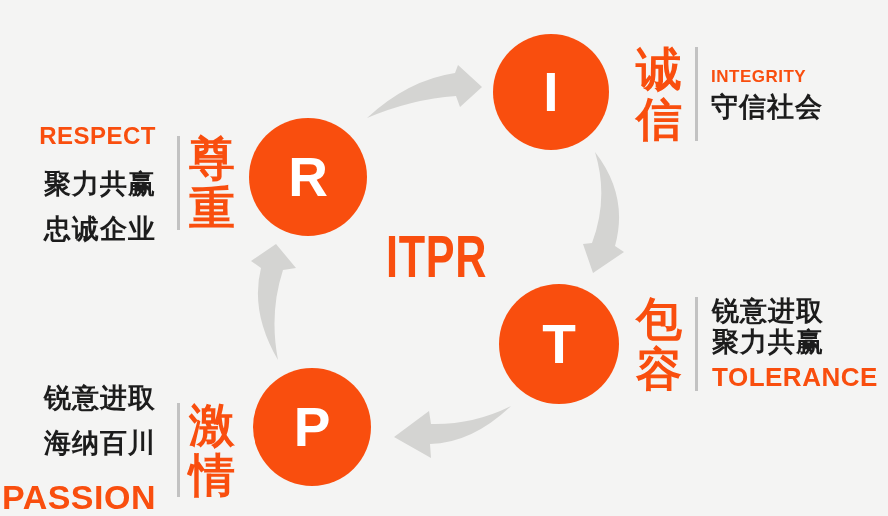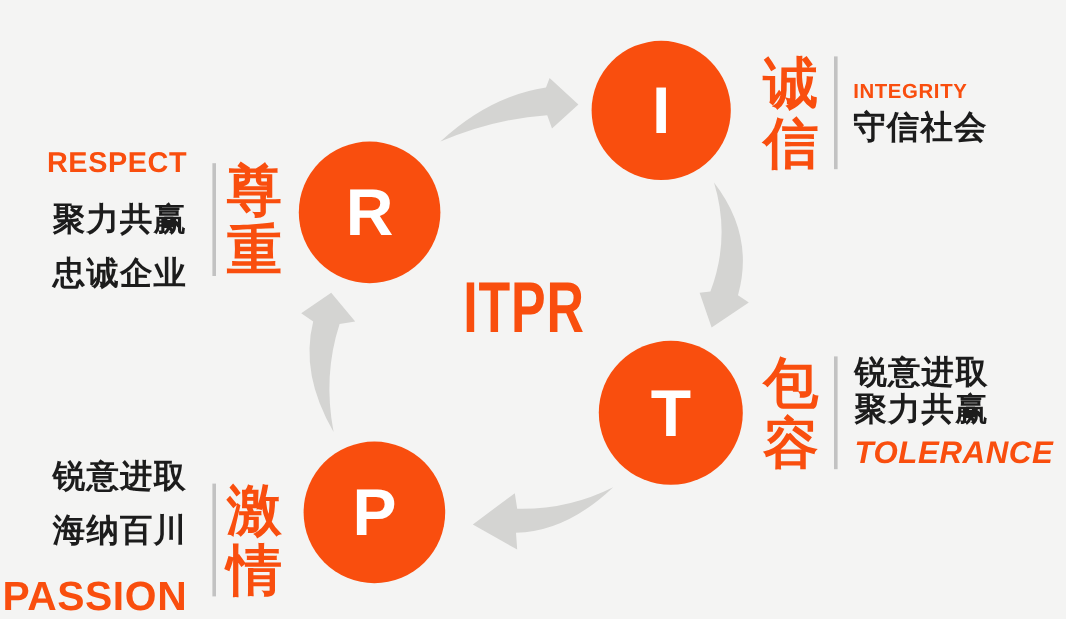--- a/index.html
+++ b/index.html
@@ -82,21 +82,21 @@
     font-size:27px;line-height:31px;
     letter-spacing:1px;
     white-space:nowrap;
   }
   
   .block-integrity{left:636px;top:44px;}
   .block-integrity .vdivider{margin:0 13px 0 13px;}
   .block-integrity .en-label{font-size:17px;margin-bottom:4px;}
   .block-tolerance{left:636px;top:294px;}
   .block-tolerance .vdivider{margin:0 14px 0 13px;}
-  .block-tolerance .en-label{font-size:26px;margin-top:5px;font-style:italic;}
+  .block-tolerance .en-label{font-size:26px;margin-top:5px;}
   .block-respect{left:44px;top:122px;}
   .block-respect .text-col{width:112px;}
   .block-respect .vdivider{margin:0 9px 0 21px;}
   .block-respect .en-label{font-size:24px;margin-bottom:4px;}
   .block-passion{left:40px;top:382px;}
   .block-passion .text-col{width:116px;}
   .block-passion .vdivider{margin:0 9px 0 21px;}
   .block-passion .en-label{font-size:34px;margin-top:6px;text-align:center;}
 </style>
 </head>

